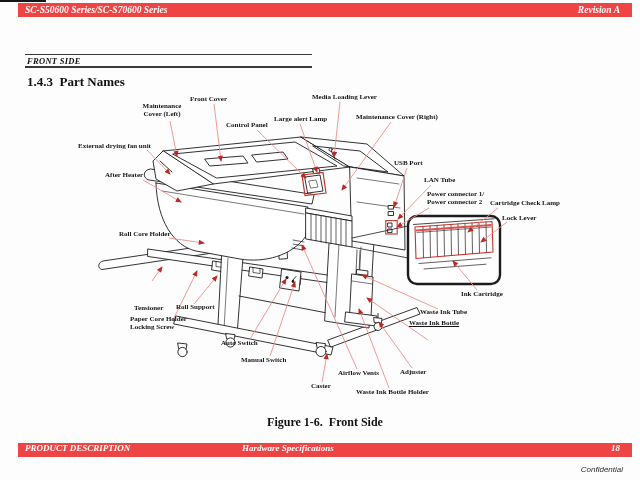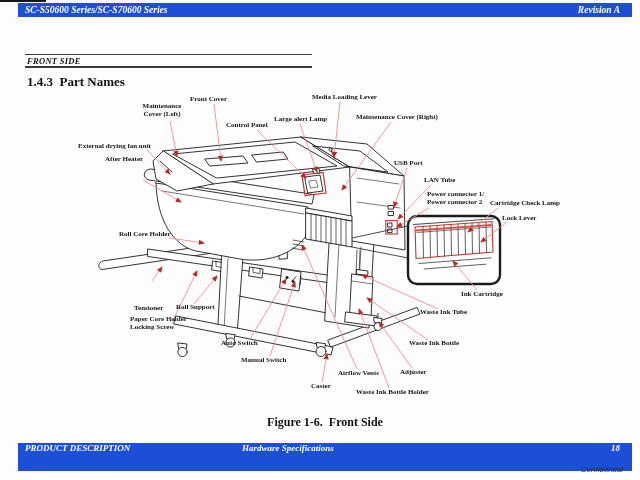--- a/index.html
+++ b/index.html
@@ -1,21 +1,21 @@
 <!DOCTYPE html>
 <html><head>
 <meta charset="utf-8">
 <style>
   html,body{margin:0;padding:0;background:#e8e8e8;}
   #page{position:relative;width:640px;height:480px;background:#fdfdfd;overflow:hidden;
         font-family:"Liberation Serif",serif;color:#111;}
-  .bar{position:absolute;left:18px;width:614px;background:#1d4ed8;color:#fff;
+  .bar{position:absolute;left:18px;width:614px;background:#ef4444;color:#fff;
        font-weight:bold;font-style:italic;font-size:9.5px;line-height:14px;}
   #header-bar{top:3px;height:14px;}
-  #footer-bar{top:443px;height:28px;line-height:11px;font-size:9px;}
+  #footer-bar{top:443px;height:14px;line-height:11px;font-size:9px;}
   .bar .bl{position:absolute;left:7px;top:0;}
   .bar .bc{position:absolute;left:224px;top:0;}
   .bar .br{position:absolute;right:12px;top:0;}
   #section-title{position:absolute;left:27px;top:40px;font-size:13px;font-weight:bold;white-space:pre;margin-top:34px;}
   .rule{position:absolute;left:25px;width:287px;background:#3a3a3a;}
   #rule-top{top:54px;height:1px;}
   #rule-bottom{top:66px;height:2px;}
   #subsection-title{position:absolute;left:27px;top:56px;font-size:8.5px;font-weight:bold;letter-spacing:.3px;font-style:italic;}
   #figure-caption{position:absolute;left:240px;top:415px;width:170px;text-align:center;
                   font-size:12px;font-weight:bold;white-space:pre;}
@@ -164,41 +164,41 @@
     </g>
   </svg>
 
   <div class="lbl wrapc" style="left:138px;top:103px;width:48px;">Maintenance Cover (Left)</div>
   <div class="lbl" style="left:190px;top:96px;">Front Cover</div>
   <div class="lbl" style="left:312px;top:94px;">Media Loading Lever</div>
   <div class="lbl" style="left:226px;top:122px;">Control Panel</div>
   <div class="lbl" style="left:274px;top:116px;">Large alert Lamp</div>
   <div class="lbl" style="left:356px;top:114px;">Maintenance Cover (Right)</div>
   <div class="lbl" style="left:78px;top:143px;">External drying fan unit</div>
-  <div class="lbl" style="left:105px;top:156px;">After Heater</div>
+  <div class="lbl" style="left:105px;top:172px;">After Heater</div>
   <div class="lbl" style="left:394px;top:160px;">USB Port</div>
   <div class="lbl" style="left:424px;top:177px;">LAN Tube</div>
   <div class="lbl" style="left:427px;top:191px;">
     <div>Power connector 1/</div>
     <div>Power connector 2</div>
   </div>
   <div class="lbl" style="left:490px;top:200px;">Cartridge Check Lamp</div>
   <div class="lbl" style="left:502px;top:215px;">Lock Lever</div>
   <div class="lbl" style="left:461px;top:291px;">Ink Cartridge</div>
   <div class="lbl" style="left:119px;top:231px;">Roll Core Holder</div>
   <div class="lbl" style="left:134px;top:281px;margin-top:24px;">Tensioner</div>
   <div class="lbl" style="left:176px;top:304px;">Roll Support</div>
   <div class="lbl wrapl" style="left:130px;top:316px;width:64px;">Paper Core Holder Locking Screw</div>
   <div class="lbl" style="left:221px;top:340px;">Auto Switch</div>
   <div class="lbl" style="left:241px;top:357px;">Manual Switch</div>
   <div class="lbl" style="left:311px;top:383px;">Caster</div>
   <div class="lbl" style="left:338px;top:370px;">Airflow Vents</div>
   <div class="lbl" style="left:356px;top:389px;">Waste Ink Bottle Holder</div>
   <div class="lbl" style="left:400px;top:369px;">Adjuster</div>
-  <div class="lbl" style="left:409px;top:340px;">Waste Ink Bottle</div>
+  <div class="lbl" style="left:409px;top:320px;text-decoration:underline;">Waste Ink Bottle</div>
   <div class="lbl" style="left:420px;top:309px;">Waste Ink Tube</div>
 
   <div id="figure-caption">Figure 1-6.  Front Side</div>
 
   <div id="footer-bar" class="bar">
     <span class="bl">PRODUCT DESCRIPTION</span>
     <span class="bc">Hardware Specifications</span>
     <span class="br">18</span>
   </div>
   <div id="confidential">Confidential</div>

